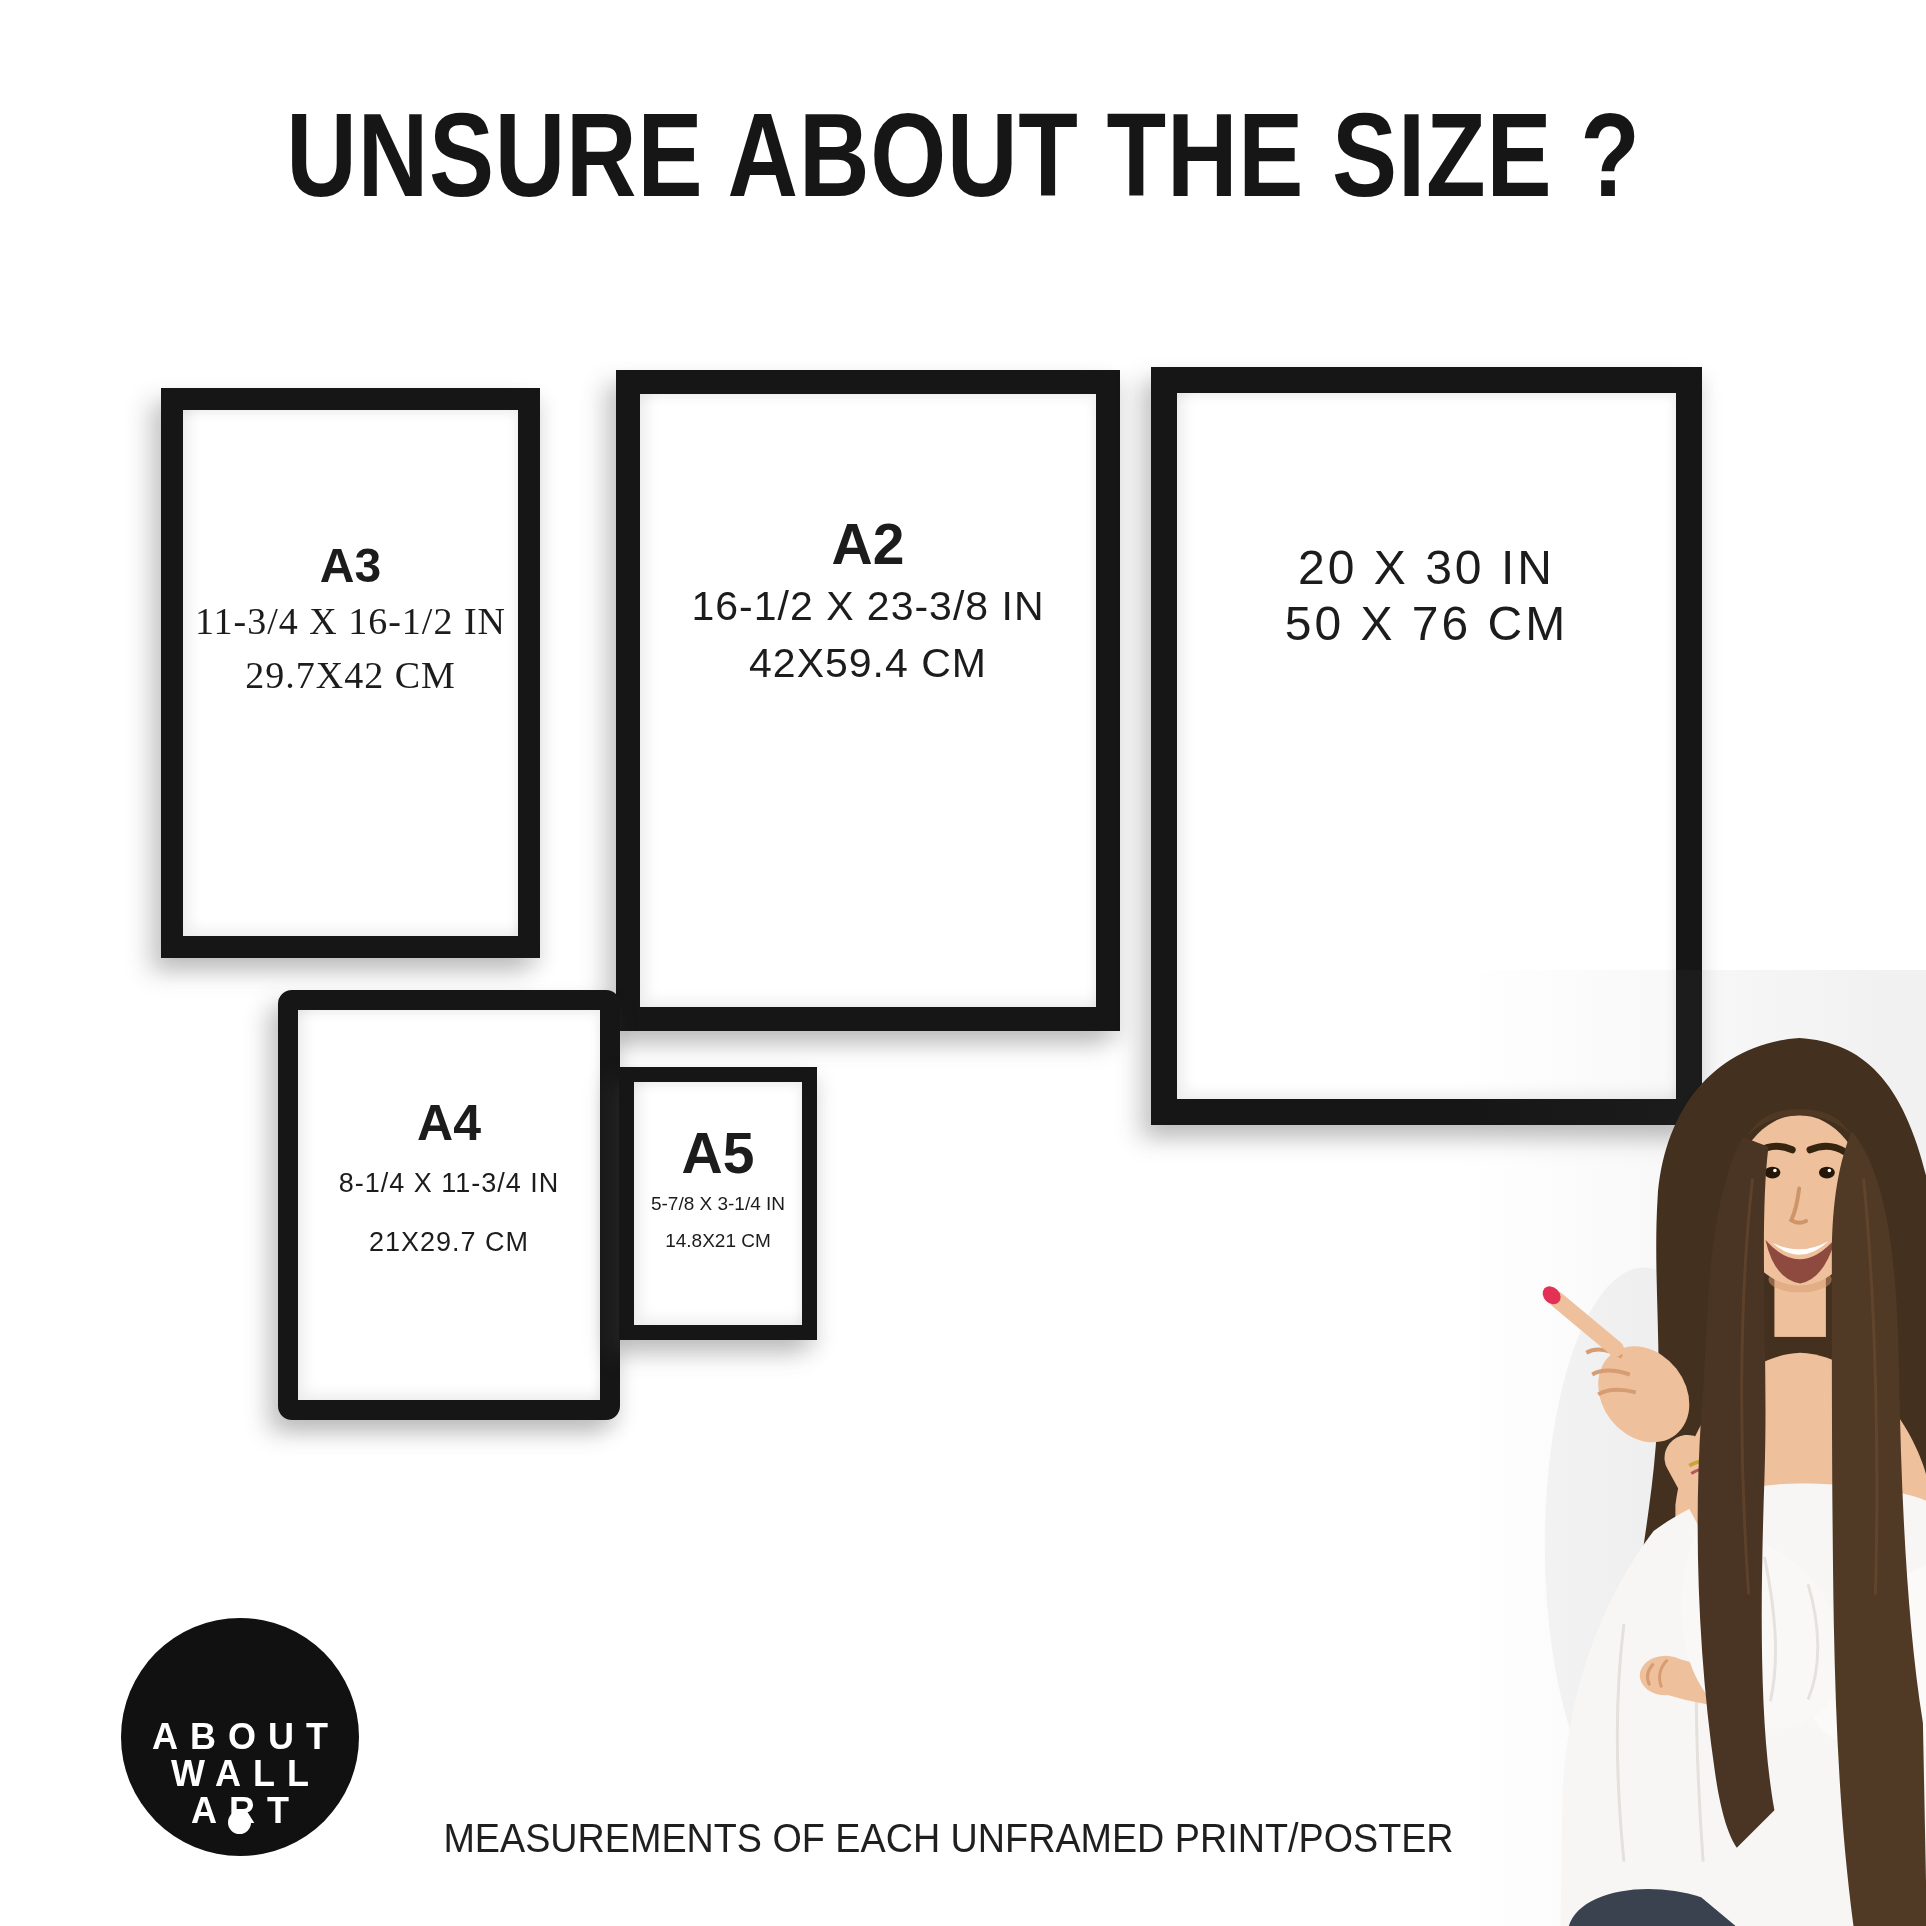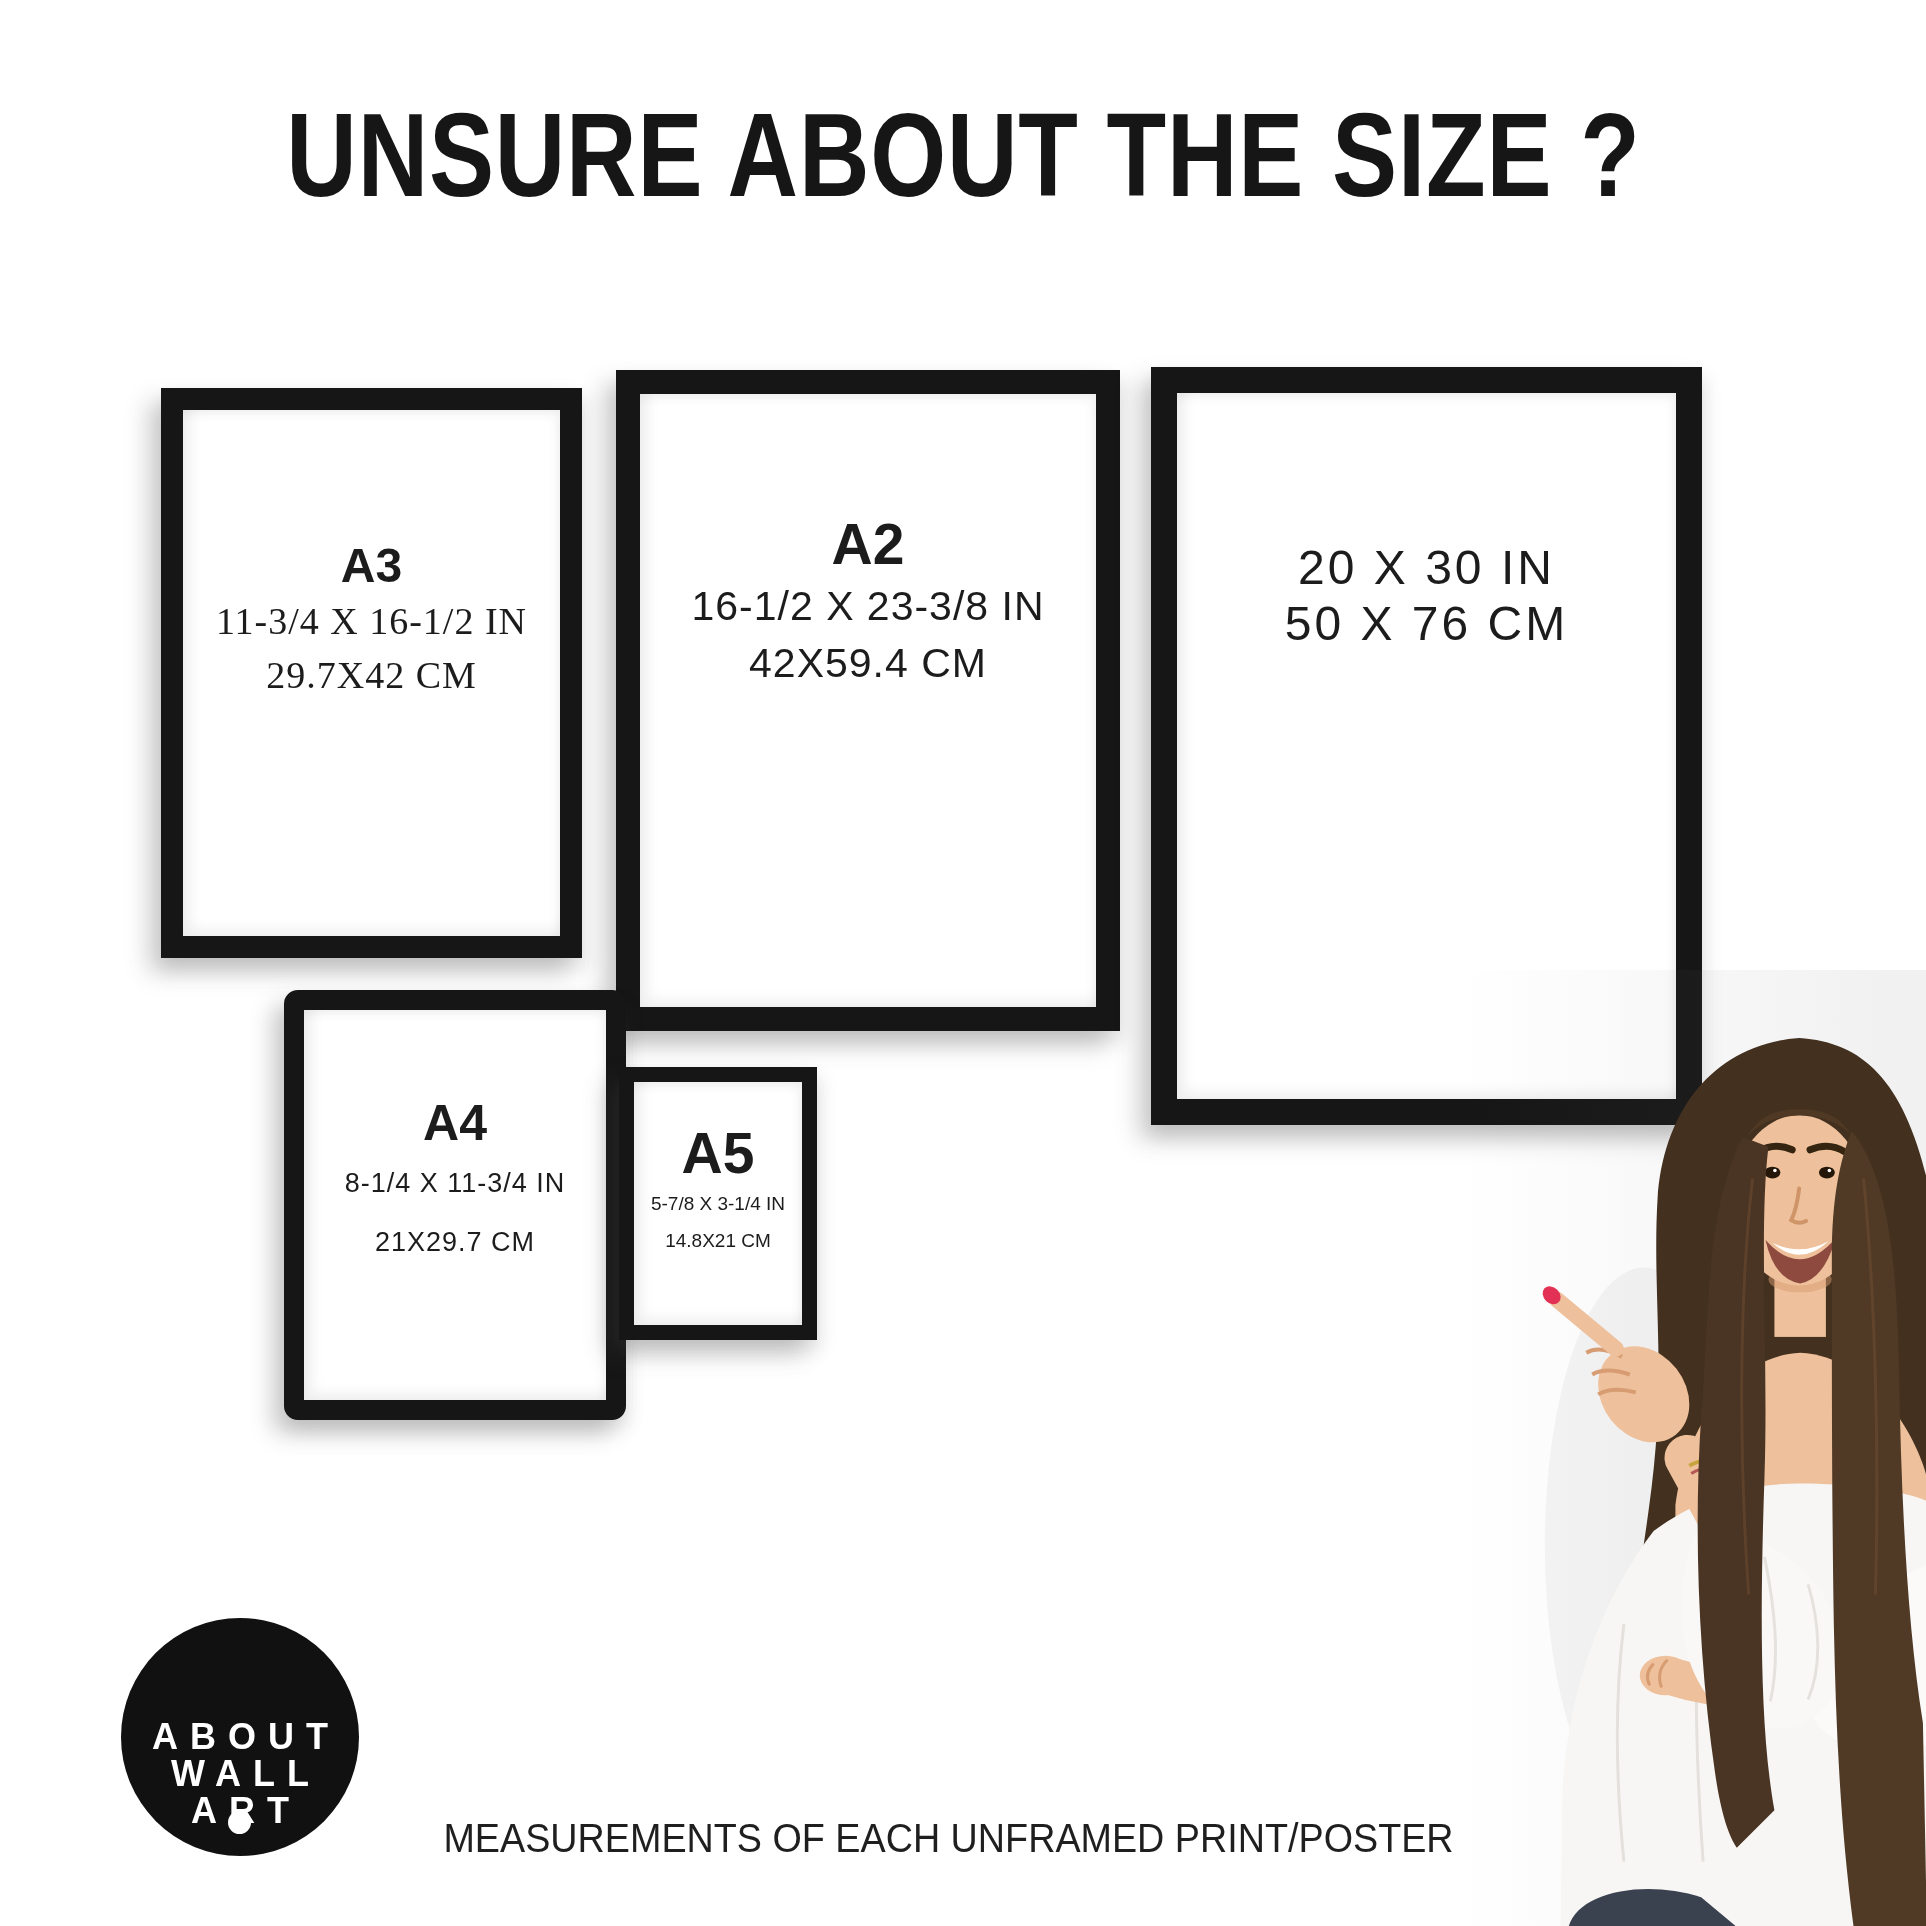--- a/index.html
+++ b/index.html
@@ -20,24 +20,24 @@
     white-space:nowrap;
   }
 
   
   .frame{
     position:absolute;box-sizing:border-box;background:#fff;
     border-style:solid;border-color:var(--c-ink,#161616);
     box-shadow:-12px 14px 22px rgba(70,70,70,.28), 5px 10px 16px rgba(70,70,70,.10),
                inset 7px -6px 14px rgba(0,0,0,.07), inset -4px 5px 10px rgba(0,0,0,.05);
   }
-  .f-a3{left:161px;top:388px;width:421px;height:570px;border-width:22px;}
+  .f-a3{left:161px;top:388px;width:379px;height:570px;border-width:22px;}
   .f-a2{left:616px;top:370px;width:504px;height:661px;border-width:24px;}
   .f-poster{left:1124px;top:367px;width:551px;height:758px;border-width:26px;margin-left:27px;}
-  .f-a4{left:284px;top:990px;width:342px;height:430px;border-width:20px;border-radius:14px;}
+  .f-a4{left:278px;top:990px;width:342px;height:430px;border-width:20px;border-radius:14px;}
   .f-a5{left:619px;top:1067px;width:198px;height:273px;border-width:15px;}
 
   .frame-text{position:absolute;left:0;right:0;text-align:center;color:var(--c-text,#1c1c1c);}
   .f-a3   .frame-text{top:127px;}
   .f-a2   .frame-text{top:117px;}
   .f-poster .frame-text{top:147px;}
   .f-a4   .frame-text{top:83px;}
   .f-a5   .frame-text{top:40px;}
 
   .frame-label{font-weight:700;}

